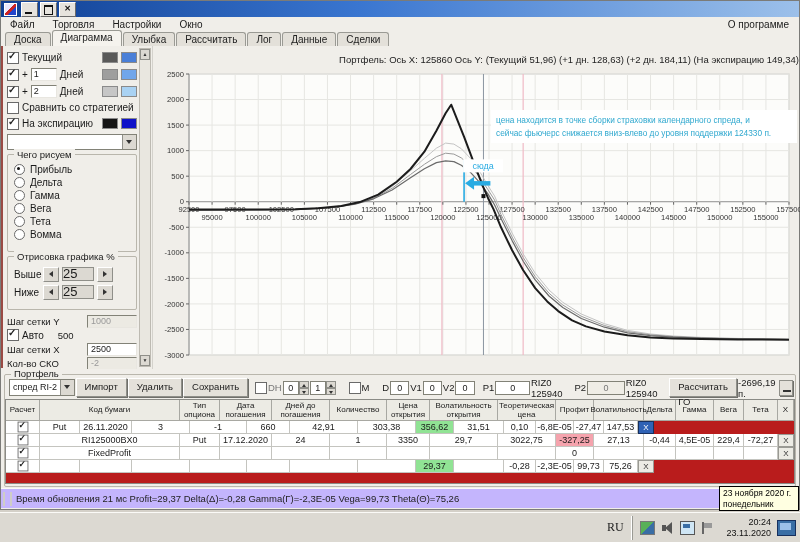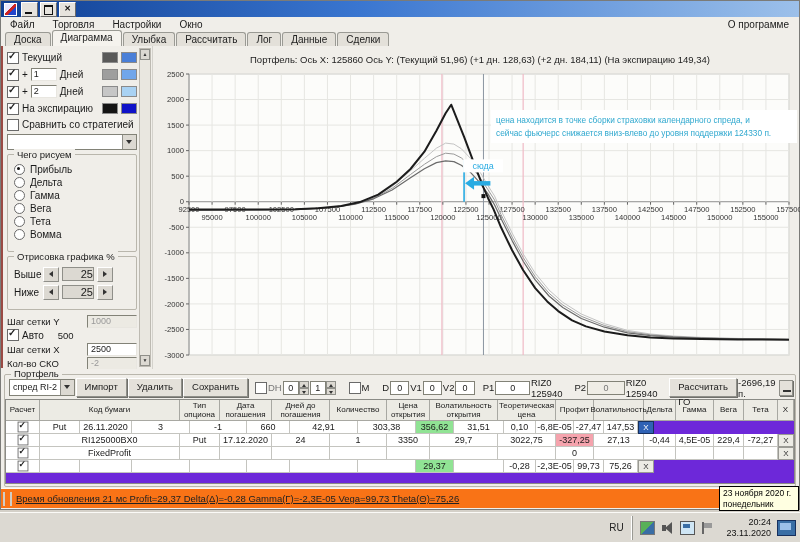--- a/index.html
+++ b/index.html
@@ -44,29 +44,29 @@
   .groupbox{border:1px solid #b9b6ac;border-radius:2px;margin-top:4px;position:relative;padding:8px 12px 2px 6px;}
   .groupbox .gtitle{position:absolute;top:-6px;left:6px;background:#f0eee9;padding:0 3px;font-size:9.5px;}
   .radio-row{height:13px;display:flex;align-items:center;gap:5px;}
   .rad{width:9px;height:9px;border:1px solid #6a6a6a;border-radius:50%;background:#fff;position:relative;flex:none;}
   .rad.sel::after{content:"";position:absolute;left:2px;top:2px;width:3px;height:3px;border-radius:50%;background:#111;}
   .pctrow{height:18px;display:flex;align-items:center;gap:3px;}
   .pctrow .plabel{width:26px;}
   .abtn{width:14px;height:13px;background:#dcd9d2;border:1px solid #8f8f89;border-top-color:#fff;border-left-color:#fff;display:flex;align-items:center;justify-content:center;}
   .tri-l{width:0;height:0;border-top:3px solid transparent;border-bottom:3px solid transparent;border-right:4px solid #333;}
   .tri-r{width:0;height:0;border-top:3px solid transparent;border-bottom:3px solid transparent;border-left:4px solid #333;}
-  .pctval{width:30px;height:12px;background:#dcd9d2;border:1px solid #8f8f89;text-align:right;font-size:11px;line-height:12px;}
+  .pctval{width:30px;height:12px;background:#dcd9d2;border:1px solid #8f8f89;text-align:left;font-size:13px;line-height:12px;}
   .grow{height:14px;display:flex;align-items:center;}
   .grow .glabel{flex:1;font-size:9.5px;}
   .ginput{width:42px;height:11px;background:#fff;border:1px solid #828277;border-right-color:#e8e6e0;border-bottom-color:#e8e6e0;font-size:9px;line-height:11px;padding:0 3px;}
   .ginput.dis{background:#eceae3;color:#999;}
   .auto500{font-size:9.5px;margin-left:14px;}
   
   .chart-panel{position:relative;flex:1;background:#f0eee9;}
-  .chart-title{position:absolute;top:8px;left:8px;right:0;text-align:center;font-size:9.5px;color:#222;}
+  .chart-title{position:absolute;top:8px;left:8px;right:0;text-align:right;font-size:9.5px;color:#222;}
   svg text{font-family:"Liberation Sans",sans-serif;}
   
   .portfolio{position:absolute;top:368px;left:0;right:0;height:119px;background:#f0eee9;}
   .pf-frame{position:absolute;top:5px;left:3px;right:3px;bottom:1px;border:1px solid #b9b6ac;border-radius:2px;}
   .pf-label{position:absolute;top:-1px;left:10px;background:#f0eee9;padding:0 3px;font-size:9.5px;z-index:2;}
   .pf-toolbar{position:absolute;top:9px;left:8px;right:6px;height:19px;display:flex;align-items:center;gap:1px;font-size:9.5px;z-index:2;}
   .pf-combo{width:82px;height:15px;border:1px solid #828277;background:#fff;display:flex;}
   .pf-combo .cv{flex:1;font-size:9px;line-height:14px;padding-left:3px;white-space:nowrap;}
   .pf-combo .cbtn{width:13px;background:#dcd9d2;border-left:1px solid #8f8f89;position:relative;}
   .pf-combo .cbtn::after{content:"";position:absolute;left:3px;top:5px;border-left:3px solid transparent;border-right:3px solid transparent;border-top:4px solid #333;}
@@ -75,36 +75,36 @@
   .spin .val{width:14px;background:#fff;border:1px solid #828277;font-size:9px;text-align:center;line-height:13px;}
   .spin .arr{width:10px;display:flex;flex-direction:column;}
   .spin .arr div{flex:1;background:#dcd9d2;border:1px solid #8f8f89;position:relative;}
   .spin .arr div::after{content:"";position:absolute;left:2px;border-left:2.5px solid transparent;border-right:2.5px solid transparent;}
   .spin .arr .u::after{top:2px;border-bottom:3px solid #333;}
   .spin .arr .d::after{top:2px;border-top:3px solid #333;}
   .tb-input{height:12px;background:#fff;border:1px solid #828277;font-size:9px;text-align:center;line-height:12px;}
   .tb-input.dis{background:#efede6;color:#777;}
   .mini-btn{width:16px;height:14px;background:#e4e1da;border:1px solid #8f8f89;box-shadow:1px 1px 0 #6f6f6a;position:relative;margin-left:2px;}
   .mini-btn::after{content:"";position:absolute;left:3px;bottom:3px;width:8px;height:2px;background:#333;}
-  .grid-wrap{position:absolute;top:30px;left:4px;right:4px;height:83px;background:#6d28d9;border:1px solid #8a8a85;overflow:hidden;}
+  .grid-wrap{position:absolute;top:30px;left:4px;right:4px;height:83px;background:#b91c1c;border:1px solid #8a8a85;overflow:hidden;}
   .grid-head{display:flex;background:#ecebe4;}
   .gh{border-right:1px solid #a8a8a2;border-bottom:1px solid #a8a8a2;font-size:8px;line-height:1.15;height:21px;display:flex;align-items:center;justify-content:center;text-align:center;padding:0 1px;box-sizing:border-box;flex:none;}
   .gr{display:flex;}
   .gc{border-right:1px solid #c4c4bf;border-bottom:1px solid #c4c4bf;font-size:9px;height:13px;display:flex;align-items:center;justify-content:center;box-sizing:border-box;flex:none;background:#fff;white-space:nowrap;overflow:hidden;}
   .gx{background:#ecebe4;font-size:8px;color:#333;border:1px solid #9a9a94;box-sizing:border-box;display:flex;align-items:center;justify-content:center;}
   .gx.sel{background:#2f62b5;color:#fff;border-color:#17305e;}
   .cbcell{display:flex;align-items:center;justify-content:center;}
   
-  .statusbar{position:absolute;top:487px;left:0;right:0;height:19px;background:#f97316;border-top:1px solid #fbfaf7;display:flex;align-items:center;font-size:9.5px;color:#222;text-decoration:underline;}
+  .statusbar{position:absolute;top:487px;left:0;right:0;height:19px;background:#c4b5fd;border-top:1px solid #fbfaf7;display:flex;align-items:center;font-size:9.5px;color:#222;}
   .grip{width:5px;height:14px;margin:0 4px 0 2px;border-left:2px solid #cfcdc6;border-right:2px solid #cfcdc6;}
   
   .tooltip{position:absolute;right:1px;top:486px;width:72px;background:#ffffe1;border:1px solid #000;font-size:8.5px;line-height:1.25;padding:1px 3px;z-index:60;color:#000;}
   
   .taskbar{position:absolute;left:0;top:512px;width:800px;height:30px;background:#dcd9d2;border-top:1px solid #fbfaf7;display:flex;align-items:center;justify-content:flex-end;box-sizing:border-box;}
-  .lang{font-size:10px;padding:0 8px;color:#222;}
+  .lang{font-size:12px;padding:0 8px;color:#222;font-family:Liberation Serif, serif;}
   .tray{display:flex;align-items:center;gap:6px;height:24px;border-left:1px solid #9a9a94;box-shadow:-1px 0 0 #fff;padding:0 7px;}
   .ticon{width:13px;height:12px;position:relative;}
   .ti-app{background:linear-gradient(135deg,#58b058 50%,#3a6ea5 50%);border:1px solid #777;}
   .ti-vol::before{content:"";position:absolute;left:1px;top:3px;width:4px;height:6px;background:#555;}
   .ti-vol::after{content:"";position:absolute;left:4px;top:0px;border-top:6px solid transparent;border-bottom:6px solid transparent;border-right:7px solid #555;}
   .ti-net{border:1px solid #555;background:#cfe6f5;}
   .ti-net::after{content:"";position:absolute;left:2px;top:2px;width:7px;height:4px;background:#3a6ea5;}
   .ti-flag::before{content:"";position:absolute;left:1px;top:0;width:2px;height:12px;background:#666;}
   .ti-flag::after{content:"";position:absolute;left:3px;top:1px;width:8px;height:5px;background:#999;}
   .clock{text-align:right;font-size:9px;line-height:1.2;padding:0 6px;color:#111;}
@@ -159,29 +159,29 @@
         <div class="swatch" style="background: rgb(113, 166, 234);"></div>
       </div>
       <div class="srow">
         <div class="cb checked"></div>
         <span>+</span>
         <div class="mini-input">2</div>
         <span>Дней</span>
         <div class="swatch sw-right" style="background: rgb(198, 198, 198);"></div>
         <div class="swatch" style="background: rgb(169, 210, 243);"></div>
       </div>
+      <div class="srow" style="height:15px;">
+        <div class="cb"></div>
+        <span>Сравнить со стратегией</span>
+      </div>
       <div class="srow">
         <div class="cb checked"></div>
         <span>На экспирацию</span>
         <div class="swatch sw-right" style="background: rgb(20, 20, 20);"></div>
         <div class="swatch" style="background: rgb(15, 18, 200);"></div>
-      </div>
-      <div class="srow" style="height:15px;">
-        <div class="cb"></div>
-        <span>Сравнить со стратегией</span>
       </div>
       <div class="combo">
         <div class="cv"></div>
         <div class="cbtn"></div>
       </div>
 
       <div class="groupbox" style="height:86px;">
         <div class="gtitle">Чего рисуем</div>
         <div class="radio-row">
             <div class="rad sel"></div>

